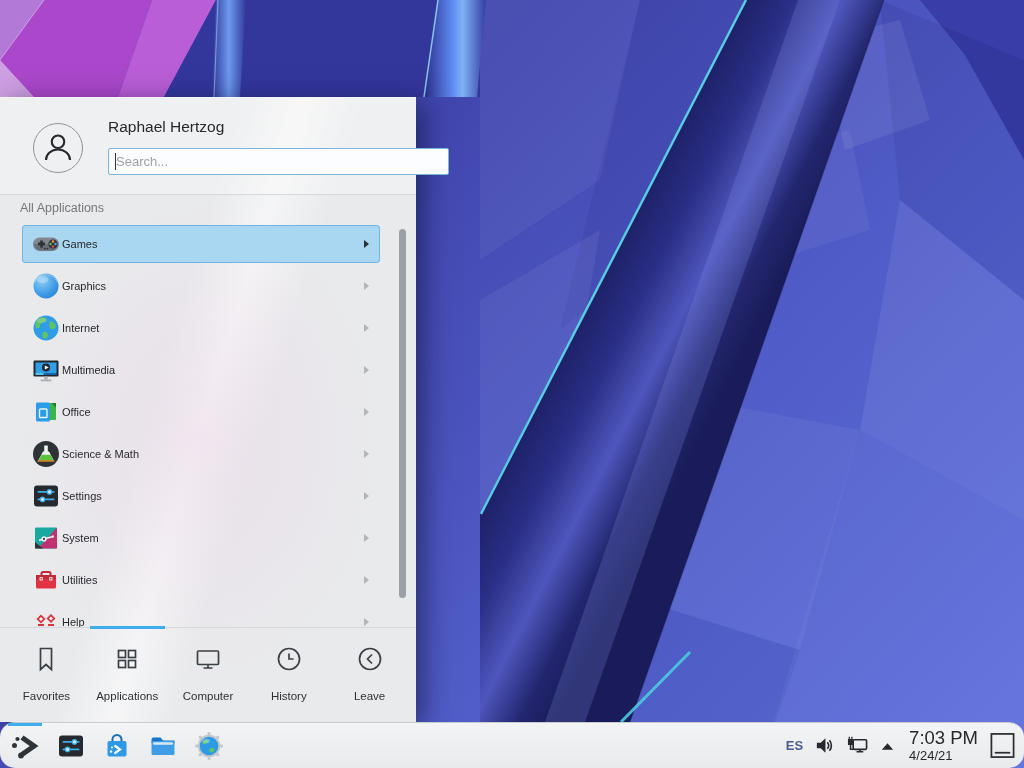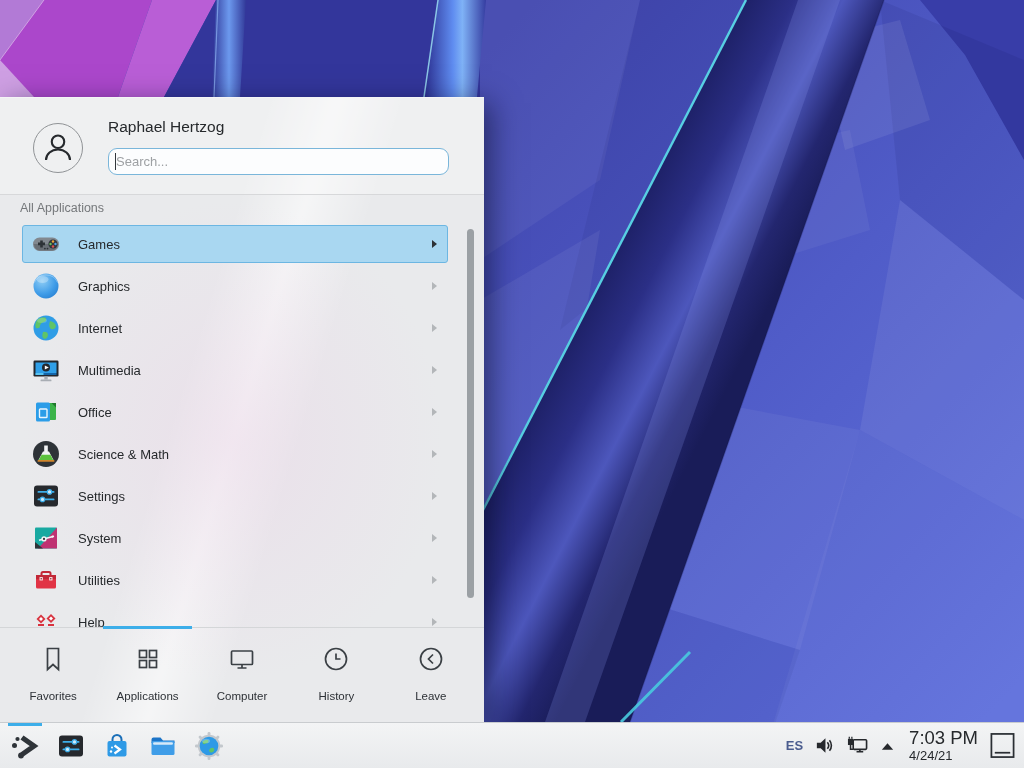--- a/index.html
+++ b/index.html
@@ -1,58 +1,58 @@
 <!DOCTYPE html>
 <html><head>
 <meta charset="utf-8">
 <style>
   html,body{margin:0;padding:0;background:#222;}
   .screen{position:relative;width:1024px;height:768px;overflow:hidden;
           font-family:"Liberation Sans",sans-serif;-webkit-font-smoothing:antialiased;}
   
   .wallpaper{position:absolute;inset:0;z-index:0;}
   
-  .menu{position:absolute;left:0;top:97px;width:484px;height:625px;z-index:2;
+  .menu{position:absolute;left:0;top:97px;width:416px;height:625px;z-index:2;
         background:
           radial-gradient(ellipse 62% 55% at 48% 55%, rgba(235,208,230,.40), rgba(235,208,230,0) 70%),
           linear-gradient(107deg, rgba(255,255,255,0) 40%, rgba(255,255,255,.55) 50%, rgba(255,255,255,0) 60%),
           #e9eaec;
         box-shadow:8px 6px 26px rgba(8,10,35,.5);
         border-top:1px solid #f4f5f6;box-sizing:border-box;}
   .menu-header{position:absolute;left:0;top:0;width:100%;height:97px;
                background:rgba(252,252,253,.35);border-bottom:1px solid #d7d8da;box-sizing:border-box;}
   .avatar{position:absolute;left:33px;top:25px;width:50px;height:50px;border-radius:50%;
           border:1px solid #90939六;border:1px solid #909396;box-sizing:border-box;}
   .user-name{position:absolute;left:108px;top:20px;font-size:15.5px;color:#26292c;}
   .search{position:absolute;left:108px;top:50px;width:341px;height:27px;box-sizing:border-box;
-          border:1px solid #7ab6da;border-radius:9px;background:#fcfdfe;
+          border:1px solid #7ab6da;border-radius:2px;background:#fcfdfe;
           font-family:"Liberation Sans",sans-serif;font-size:13px;color:#26292c;padding:0 7px;outline:none;}
   .search::placeholder{color:#9ea1a4;}
   .search-caret{position:absolute;left:115px;top:55px;width:1px;height:17px;background:#31363b;}
   .section-label{position:absolute;left:20px;top:103px;font-size:12.5px;color:#75787b;}
   .category-list{position:absolute;left:0;top:127px;width:100%;height:403px;overflow:hidden;}
   .cat-row{height:38px;margin:0 36px 4px 22px;border:1px solid transparent;border-radius:3px;
            display:flex;align-items:center;padding:0 10px 0 7px;box-sizing:border-box;cursor:default;}
   .cat-row.selected{background:#a9d7f1;border-color:#6cb6e2;}
   .cat-row .cat-icon{width:32px;height:32px;flex:0 0 32px;}
-  .cat-row .cat-label{margin-left:16px;font-size:13px;color:#26292c;}
+  .cat-row .cat-label{font-size:11px;color:#26292c;}
   .cat-arrow{margin-left:auto;width:0;height:0;border-left:5px solid #b3b6b9;
              border-top:4.5px solid transparent;border-bottom:4.5px solid transparent;}
   .cat-row.selected .cat-arrow{border-left-color:#2d3136;}
   .scrollbar{position:absolute;right:10px;top:131px;width:7px;height:369px;border-radius:3.5px;background:#9ba0a4;}
   .menu-footer{position:absolute;left:0;bottom:0;width:100%;height:95px;border-top:1px solid #d4d6d8;
                box-sizing:border-box;display:flex;padding:0 6px;}
   .tab{position:relative;flex:1;display:flex;flex-direction:column;align-items:center;
        padding-top:16px;cursor:default;}
   .tab.active::before{content:'';position:absolute;top:-2px;left:3px;right:3px;height:3px;background:#3daee9;}
   .tab .tab-label{margin-top:16px;font-size:11.5px;color:#2d3136;}
   .tab svg{stroke:#3b4045;fill:none;stroke-width:1.7;}
   
   .taskbar{position:absolute;left:0;bottom:0;width:100%;height:46px;z-index:3;
-           background:linear-gradient(#f3f4f5,#e8eaec);border-top:1px solid #c9cccf;box-sizing:border-box;}
+           background:linear-gradient(#f3f4f5,#e8eaec);border-top:1px solid #c9cccf;box-sizing:border-box;border-radius:15px;}
   .task-icons{position:absolute;left:8px;top:0;height:100%;display:flex;align-items:center;gap:12px;}
   .task-btn{position:relative;width:34px;height:34px;display:flex;align-items:center;justify-content:center;}
   .task-btn .run-indicator{position:absolute;top:-6px;left:0;right:0;height:3px;background:#3daee9;}
   .tray{position:absolute;right:8px;top:0;height:100%;display:flex;align-items:center;gap:11px;}
   .kb-layout{font-size:13px;font-weight:bold;color:#4a5c8e;}
   .clock{text-align:left;color:#26292c;line-height:1;margin-left:3px;}
   .clock .time{font-size:18.5px;}
   .clock .date{font-size:13px;margin-top:2px;}
 </style>
 </head>

